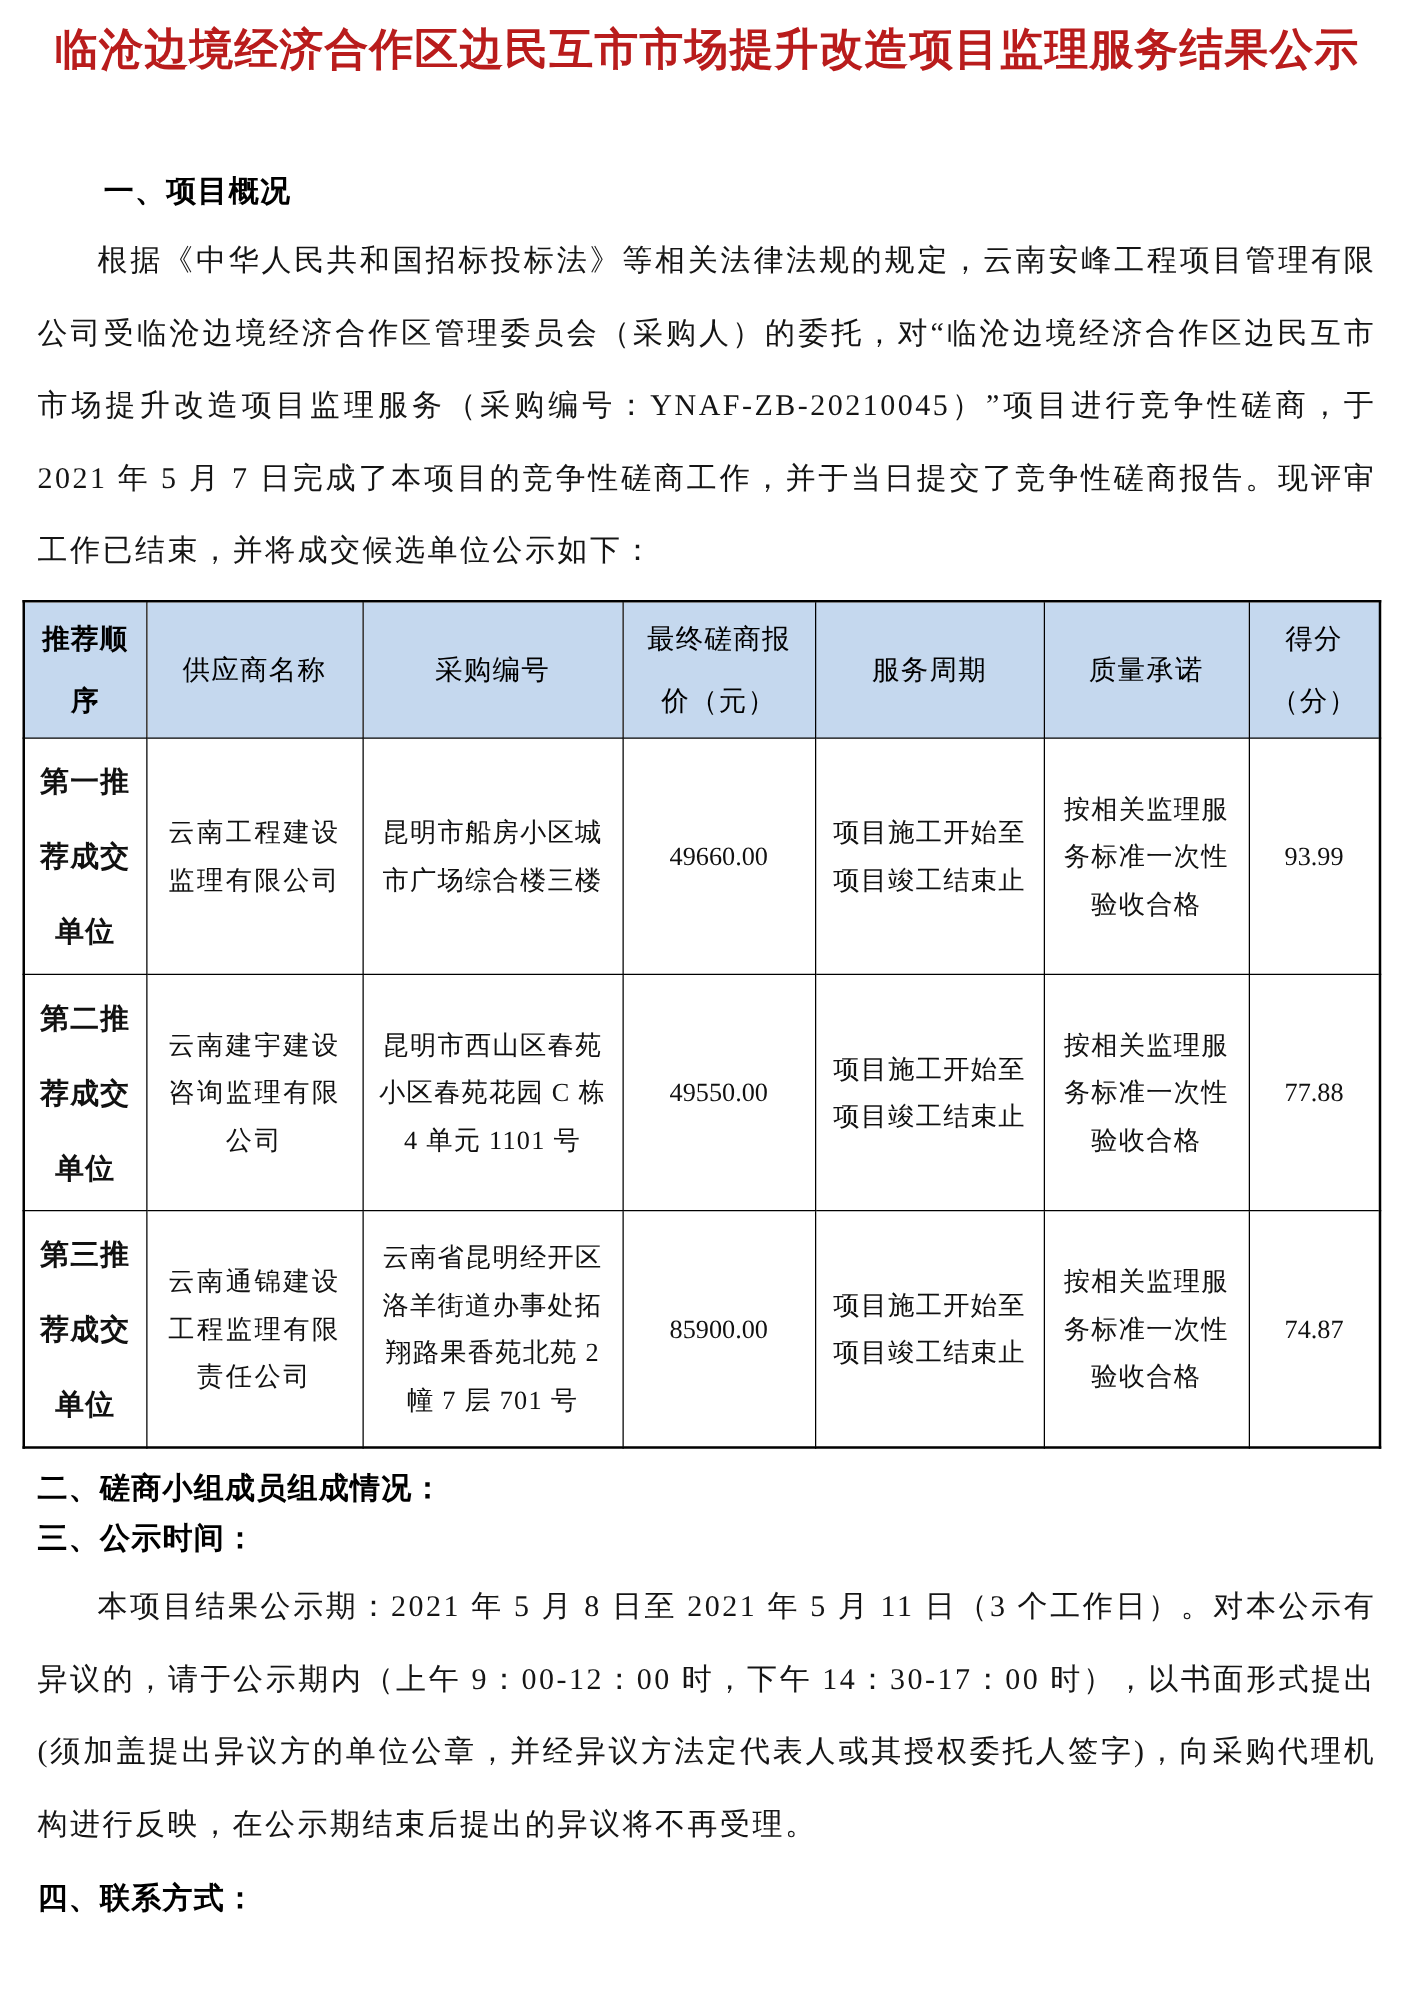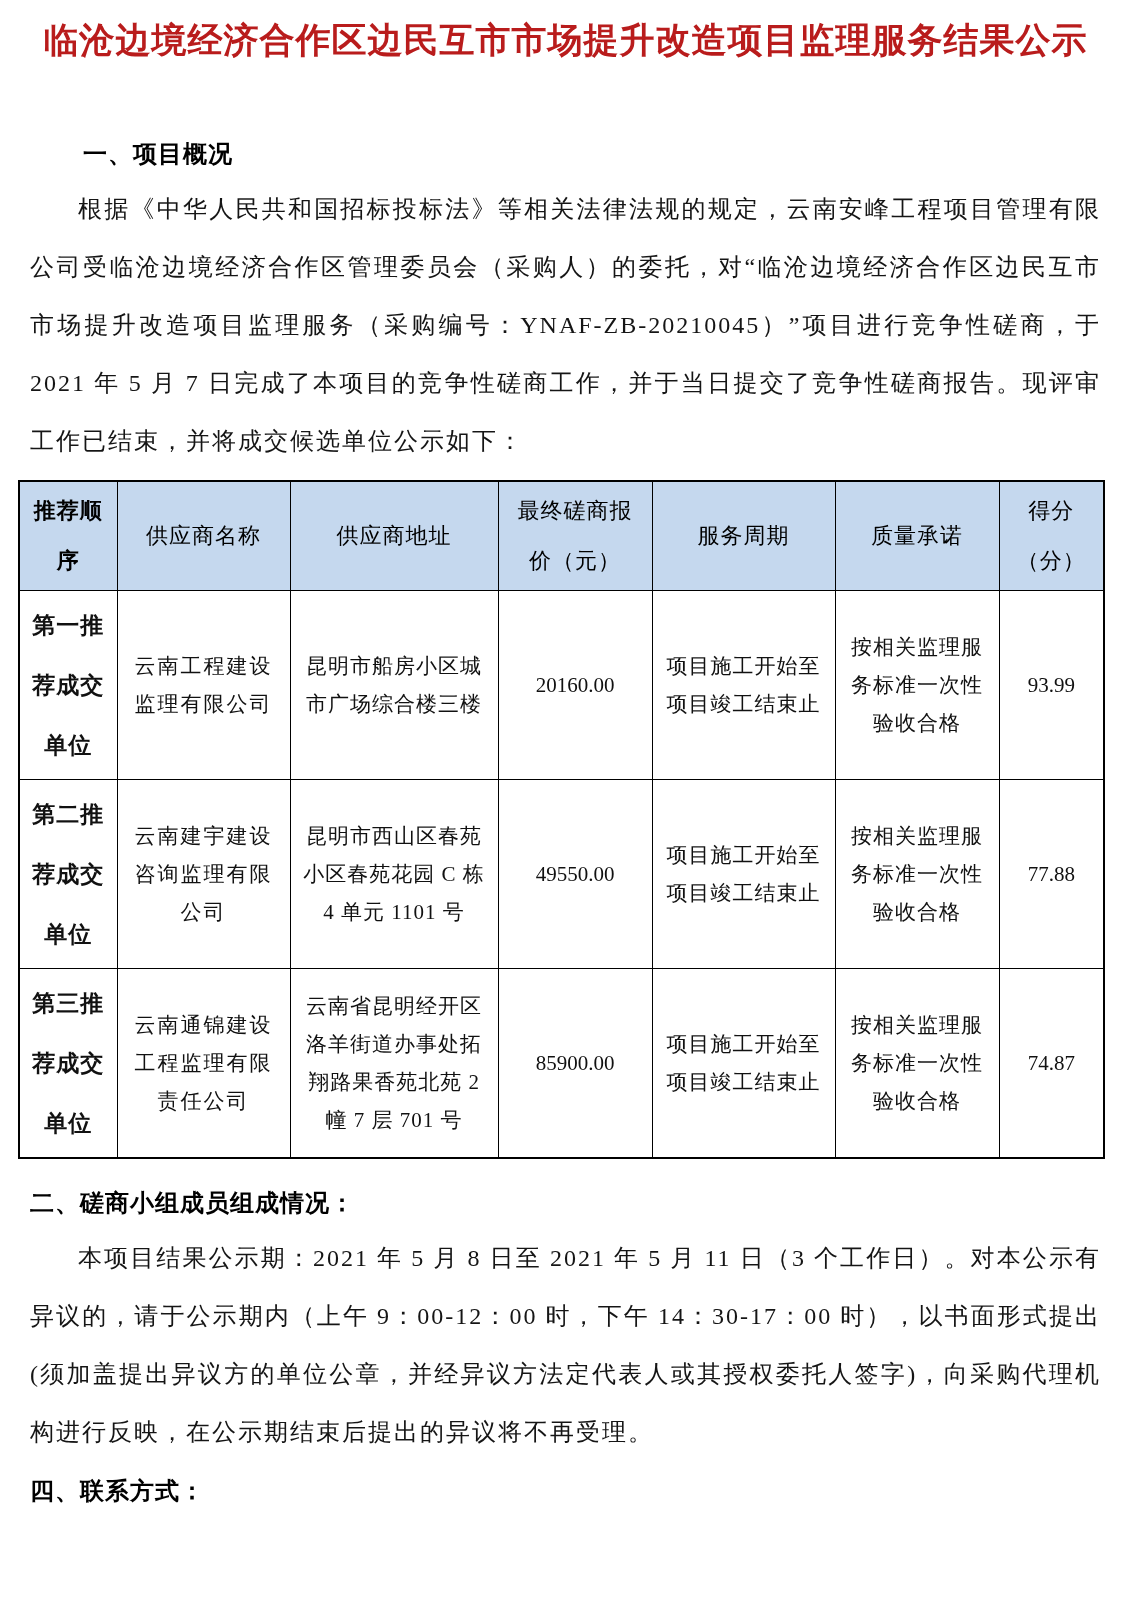--- a/index.html
+++ b/index.html
@@ -27,21 +27,21 @@
     margin:0;
     font-family:"Liberation Sans","DejaVu Sans",sans-serif;
     font-weight:bold;
     font-size:24px;
     line-height:32px;
     color:#000;
     letter-spacing:1px;
   }
   .sec-heading.indented{padding-left:53px;}
   #overview-heading{margin-top:76px;}
-  #panel-heading{margin-top:28px;}
+  #panel-heading{margin-top:16px;}
   #publicity-heading{margin-top:8px;}
   #contact-heading{margin-top:14px;}
 
   .para{
     margin:10px 0 0 0;
     font-size:24px;
     line-height:58px;
     letter-spacing:2px;
     text-align:justify;
     text-indent:2em;
@@ -118,33 +118,33 @@
       <col style="width:208px">
       <col style="width:154px">
       <col style="width:183px">
       <col style="width:164px">
       <col style="width:105px">
     </colgroup>
     <thead>
       <tr class="header-row">
         <th class="col-rank">推荐顺序</th>
         <th class="col-supplier">供应商名称</th>
-        <th class="col-address">供应商地址</th>
+        <th class="col-address">采购编号</th>
         <th class="col-price">最终磋商报价（元）</th>
         <th class="col-period">服务周期</th>
         <th class="col-quality">质量承诺</th>
         <th class="col-score">得分（分）</th>
       </tr>
     </thead>
     <tbody>
       <tr class="row-1">
         <td class="rank">第一推荐成交单位</td>
         <td class="supplier">云南工程建设监理有限公司</td>
         <td class="address">昆明市船房小区城市广场综合楼三楼</td>
-        <td class="price">20160.00</td>
+        <td class="price">49660.00</td>
         <td class="period">项目施工开始至项目竣工结束止</td>
         <td class="quality">按相关监理服务标准一次性验收合格</td>
         <td class="score">93.99</td>
       </tr>
       <tr class="row-2">
         <td class="rank">第二推荐成交单位</td>
         <td class="supplier">云南建宇建设咨询监理有限公司</td>
         <td class="address">昆明市西山区春苑小区春苑花园 C 栋 4 单元 1101 号</td>
         <td class="price">49550.00</td>
         <td class="period">项目施工开始至项目竣工结束止</td>
@@ -159,18 +159,19 @@
         <td class="period">项目施工开始至项目竣工结束止</td>
         <td class="quality">按相关监理服务标准一次性验收合格</td>
         <td class="score">74.87</td>
       </tr>
     </tbody>
   </table>
 
   <h2 class="sec-heading" id="panel-heading">二、磋商小组成员组成情况：</h2>
 
 
+  <h2 class="sec-heading" id="publicity-heading">三、公示时间：</h2>
 
   <p class="para">本项目结果公示期：2021 年 5 月 8 日至 2021 年 5 月 11 日（3 个工作日）。对本公示有异议的，请于公示期内（上午 9：00-12：00 时，下午 14：30-17：00 时），以书面形式提出(须加盖提出异议方的单位公章，并经异议方法定代表人或其授权委托人签字)，向采购代理机构进行反映，在公示期结束后提出的异议将不再受理。</p>
 
   <h2 class="sec-heading" id="contact-heading">四、联系方式：</h2>
 
 </div>
 
 </body></html>

